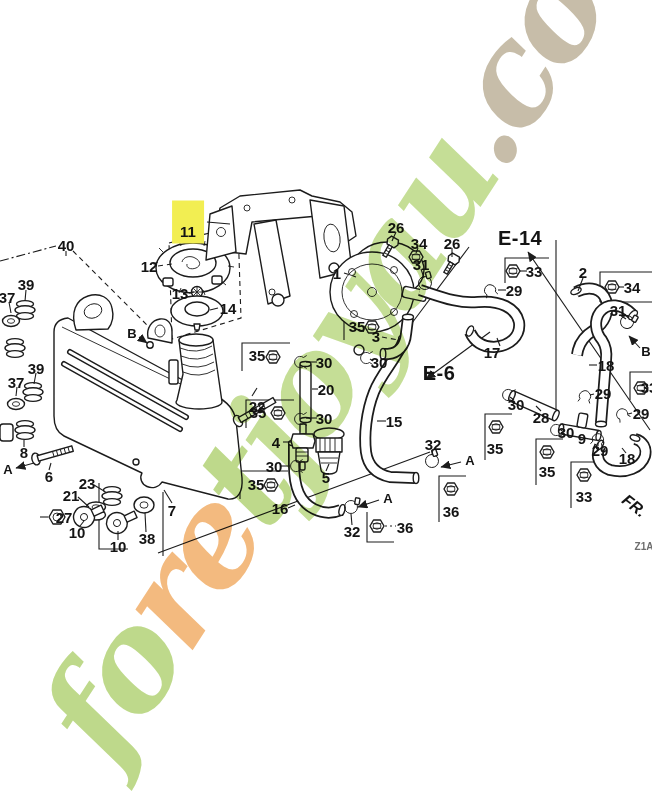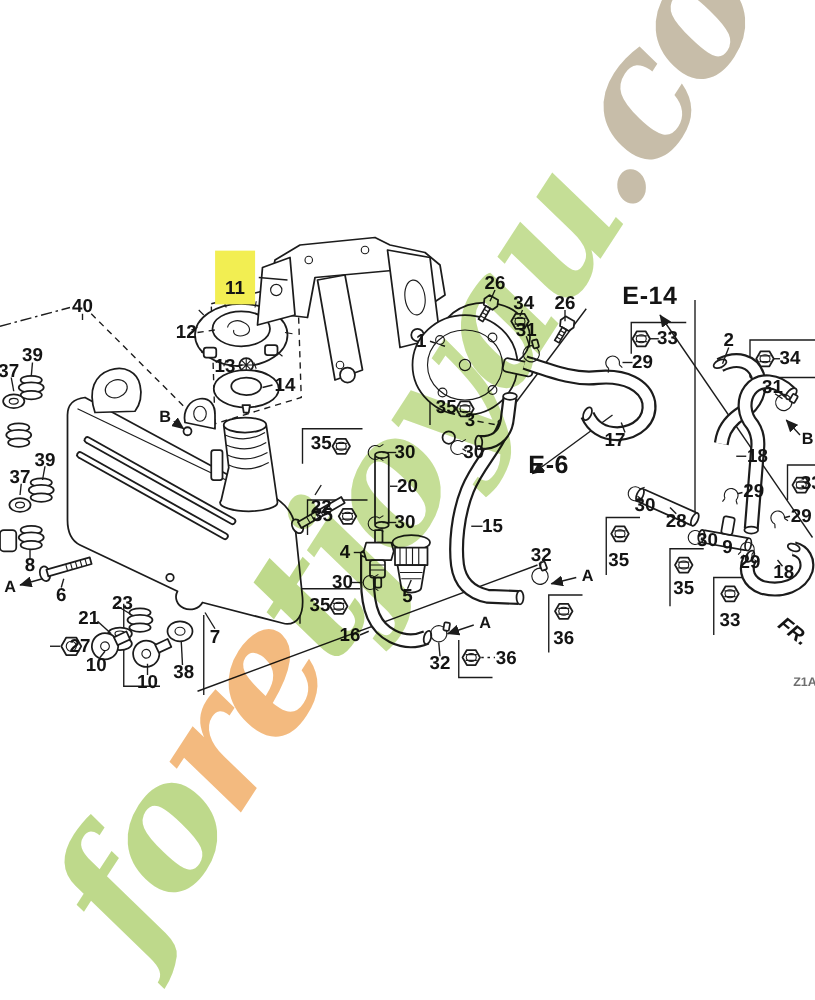--- a/index.html
+++ b/index.html
@@ -438,21 +438,21 @@
       <div class="plabel" style="left: 451px; top: 511px;">36</div>
       <div class="plabel" style="left: 357px; top: 326px;">35</div>
       <div class="plabel" style="left: 376px; top: 336px;">3</div>
       <div class="plabel" style="left: 379px; top: 362px;">30</div>
       <div class="plabel" style="left: 26px; top: 284px;">39</div>
       <div class="plabel" style="left: 7px; top: 297px;">37</div>
       <div class="plabel" style="left: 36px; top: 368px;">39</div>
       <div class="plabel" style="left: 16px; top: 382px;">37</div>
       <div class="plabel" style="left: 24px; top: 452px;">8</div>
       <div class="plabel" style="left: 49px; top: 476px;">6</div>
-      <div class="plabel" style="left: 98px; top: 483px;">23</div>
+      <div class="plabel" style="left: 87px; top: 483px;">23</div>
       <div class="plabel" style="left: 71px; top: 495px;">21</div>
       <div class="plabel" style="left: 32px; top: 517px; margin-left: 32px;">27</div>
       <div class="plabel" style="left: 77px; top: 532px;">10</div>
       <div class="plabel" style="left: 118px; top: 546px;">10</div>
       <div class="plabel" style="left: 147px; top: 538px;">38</div>
       <div class="plabel" style="left: 172px; top: 510px;">7</div>
       <div class="plabel ref" style="left: 520px; top: 238px;">E-14</div>
       <div class="plabel ref" style="left: 439px; top: 373px;">E-6</div>
       <div class="plabel view" style="left: 132px; top: 333px;">B</div>
       <div class="plabel view" style="left: 646px; top: 351px;">B</div>

